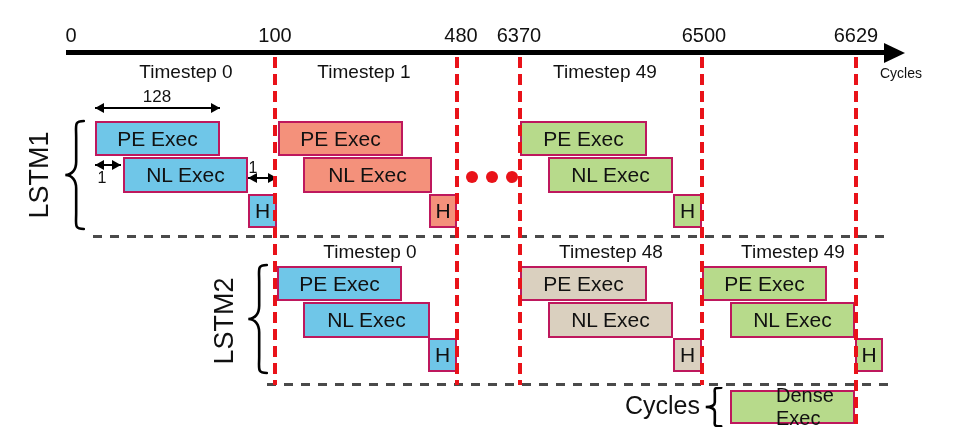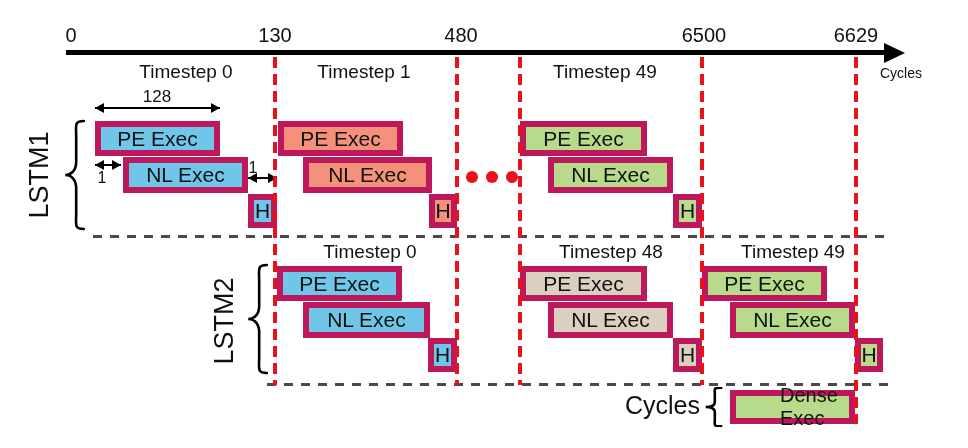--- a/index.html
+++ b/index.html
@@ -18,21 +18,21 @@
     background:repeating-linear-gradient(to bottom,#e91219 0 11px,rgba(0,0,0,0) 11px 17px);z-index:30;}
   
   .hdash{position:absolute;height:3px;
     background:repeating-linear-gradient(to right,#4a4a4a 0 9px,rgba(0,0,0,0) 9px 17px);z-index:5;}
   
   .dots{position:absolute;left:466px;top:171px;width:52px;display:flex;justify-content:space-between;z-index:25;}
   .dots span{width:12px;height:12px;border-radius:50%;background:#e91219;}
   
   .tslabel{position:absolute;width:170px;text-align:center;font-size:19px;}
   
-  .blk{position:absolute;box-sizing:border-box;border:6px solid #be185d;
+  .blk{position:absolute;box-sizing:border-box;border:2px solid #be185d;
     display:flex;align-items:center;justify-content:center;font-size:21px;z-index:10;}
   .c-blue{background:#6FC6E8;}
   .c-orange{background:#F4917B;}
   .c-green{background:#B7DA8B;}
   .c-tan{background:#DAD0BF;}
   
   .darrow{position:absolute;height:0;border-top:2px solid #000;z-index:15;}
   .darrow::before,.darrow::after{content:"";position:absolute;width:0;height:0;top:-6px;
     border-top:5px solid transparent;border-bottom:5px solid transparent;}
   .darrow::before{left:0;border-right:9px solid #000;}
@@ -46,22 +46,23 @@
   .dense-label{position:absolute;left:556px;top:391px;width:144px;text-align:right;font-size:25px;}
 </style>
 </head>
 <body>
 
 <div class="canvas">
 
   <div class="axis-line"></div>
   <div class="axis-arrow"></div>
   <span class="tick" style="left:26px;">0</span>
-  <span class="tick" style="left:230px;">130</span>
+  <span class="tick" style="left:230px;">100</span>
   <span class="tick" style="left:416px;">480</span>
+  <span class="tick" style="left:474px;">6370</span>
   <span class="tick" style="left:659px;text-align:center;">6500</span>
   <span class="tick" style="left:811px;">6629</span>
   <span class="cycles">Cycles</span>
 
   <div class="hdash" style="left:93px;top:235px;width:797px;"></div>
   <div class="hdash" style="left:267px;top:383px;width:623px;"></div>
 
   <span class="tslabel" style="left:101px;top:61px;">Timestep 0</span>
   <span class="tslabel" style="left:279px;top:61px;text-align:center;">Timestep 1</span>
   <span class="tslabel" style="left:520px;top:61px;">Timestep 49</span>

